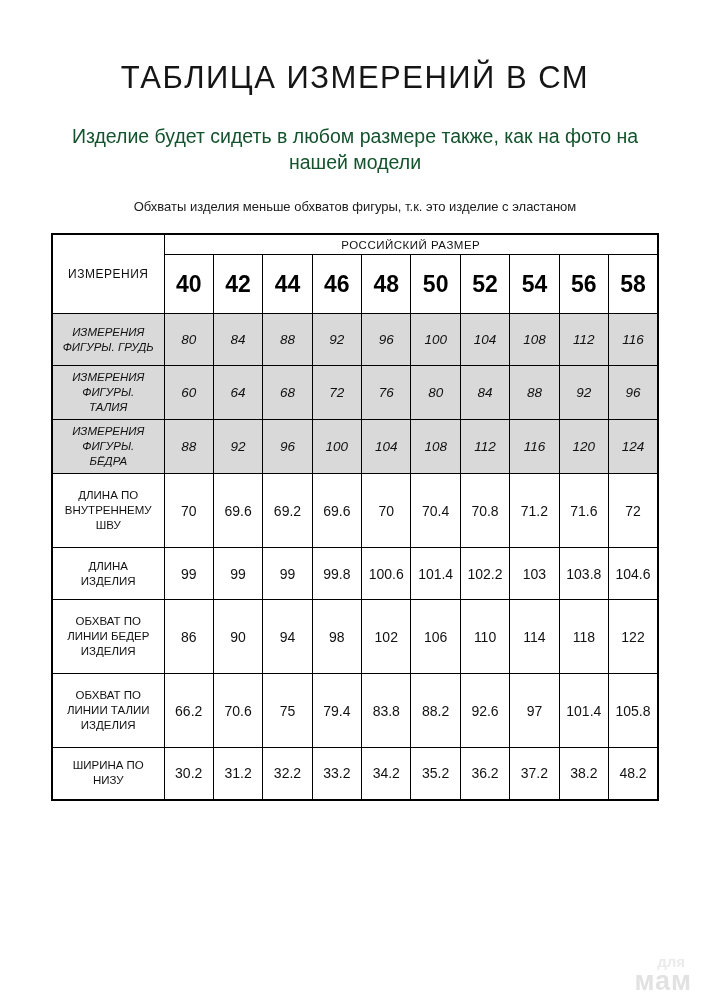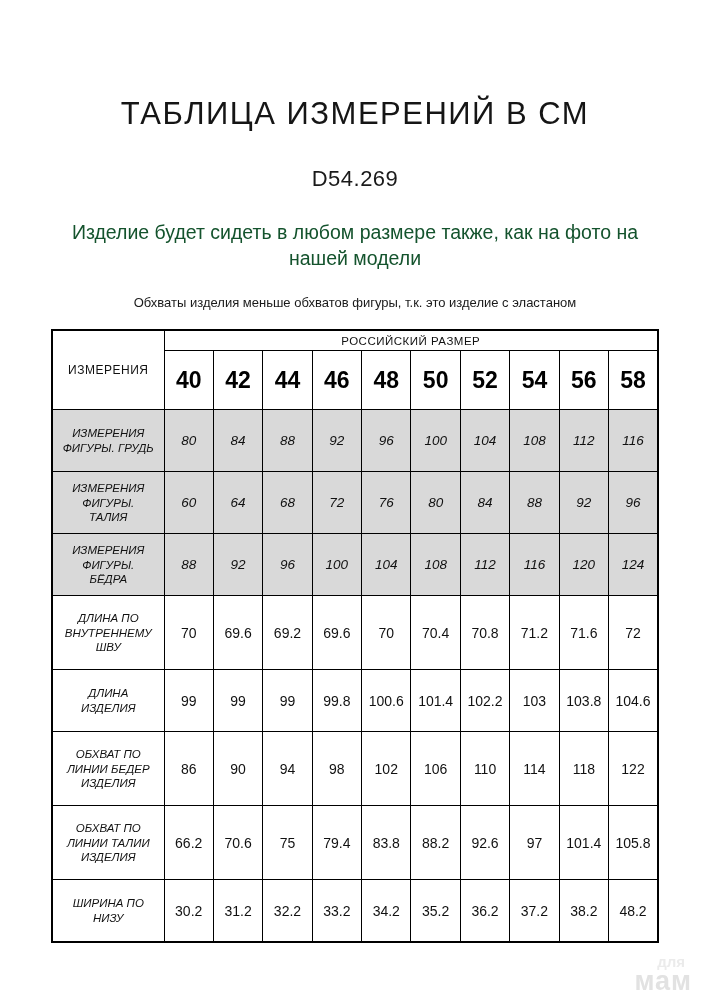--- a/index.html
+++ b/index.html
@@ -4,21 +4,21 @@
 <style>
   html, body { margin: 0; padding: 0; }
   body {
     width: 710px; height: 1003px;
     background: #ffffff;
     position: relative;
     overflow: hidden;
     font-family: "Liberation Sans", "DejaVu Sans", sans-serif;
     color: #111111;
   }
-  .sheet { padding-top: 96px; }
+  .sheet { padding-top: 60px; }
 
   .page-title {
     margin: 0;
     text-align: center;
     font-size: 31px;
     font-weight: 400;
     letter-spacing: 1.5px;
     color: #151515;
   }
   .model-code {
@@ -77,25 +77,24 @@
     font-weight: 700;
     height: 54px;
     color: #000;
   }
 
   tbody th.row-label {
     font-size: 11.5px;
     font-weight: 400;
     line-height: 1.3;
     padding: 4px 9px;
-    font-style: italic;
   }
   tbody td.value-cell { font-size: 14px; }
 
-  tbody tr { height: 62px; }
+  tbody tr { height: 52px; }
   tbody tr:nth-child(4),
   tbody tr:nth-child(6),
   tbody tr:nth-child(7) { height: 74px; }
 
   tr.row-figure th, tr.row-figure td {
     background: var(--row-shade, #d9d9d9);
     font-style: italic;
   }
   tr.row-figure td.value-cell { font-size: 13.5px; }
 
@@ -119,21 +118,20 @@
     letter-spacing: 1px;
   }
 </style>
 </head>
 <body style="--row-shade: #d9d9d9; --wm-light: #ebebeb; --wm-dark: #e2e2e2;">
 
 <div class="sheet">
 
   <h1 class="page-title">ТАБЛИЦА ИЗМЕРЕНИЙ В СМ</h1>
 
-  <div class="model-code">D54.269</div>
 
   <p class="subtitle">Изделие будет сидеть в любом размере также, как на фото на нашей модели</p>
 
   <p class="note">Обхваты изделия меньше обхватов фигуры, т.к. это изделие с эластаном</p>
 
   <table class="size-table">
     <colgroup>
       <col class="label-col">
     </colgroup>
     <thead>

